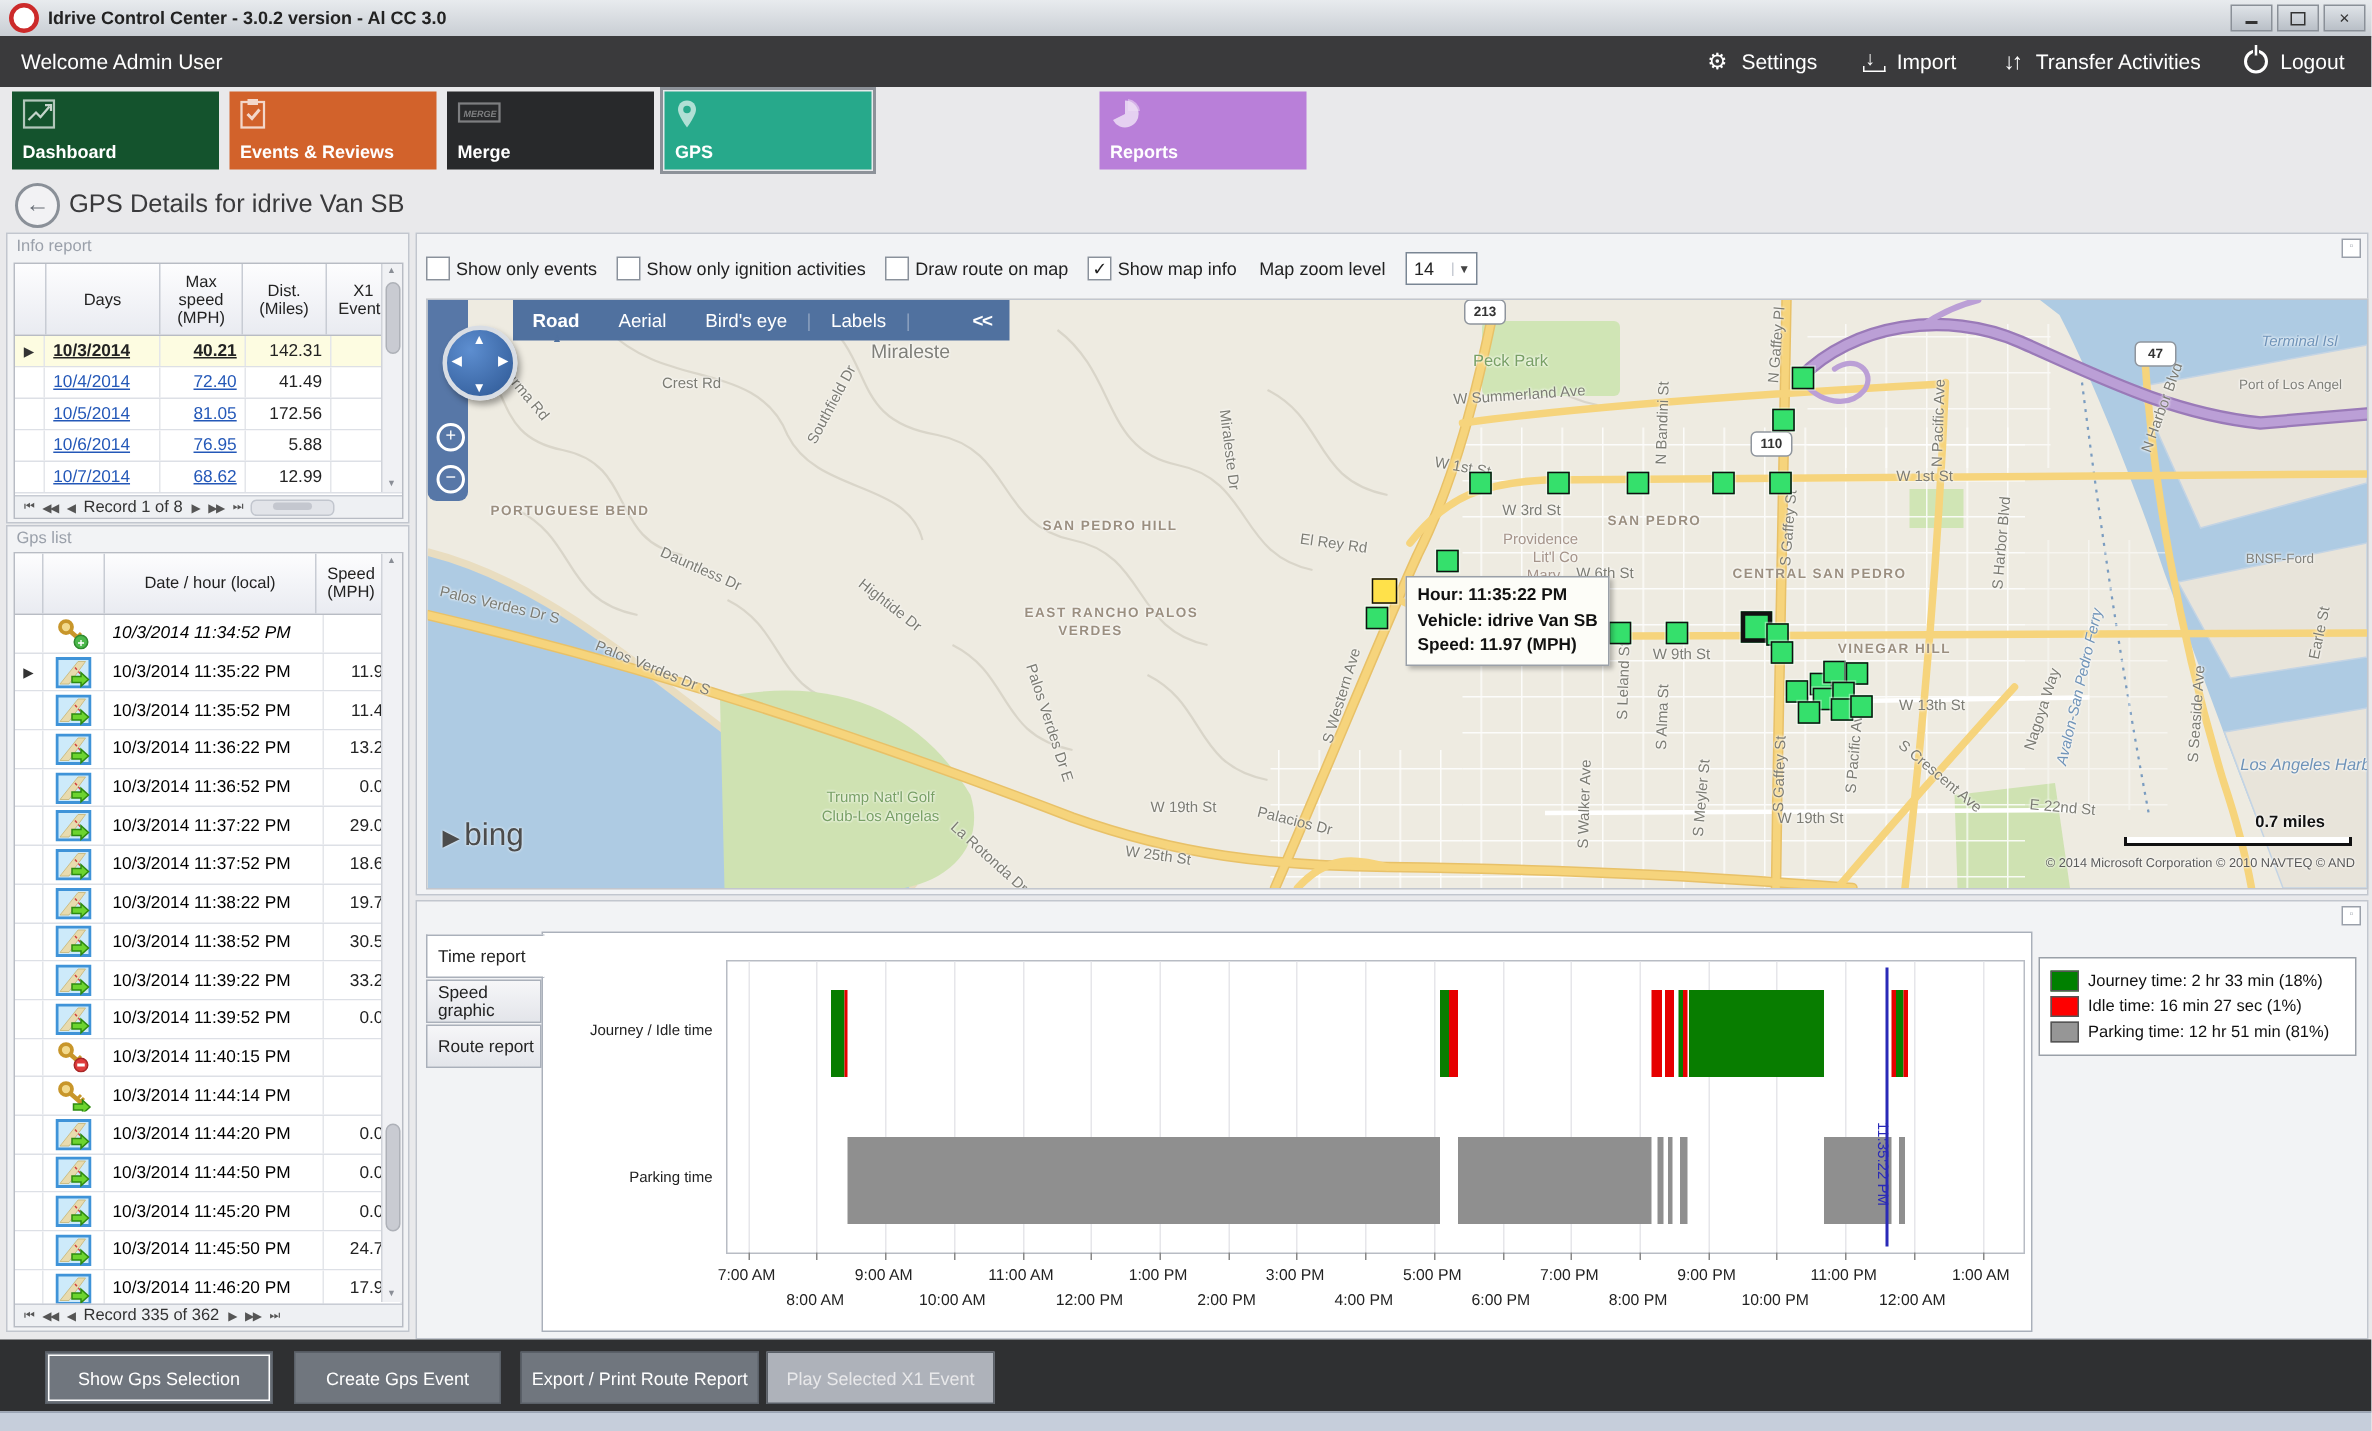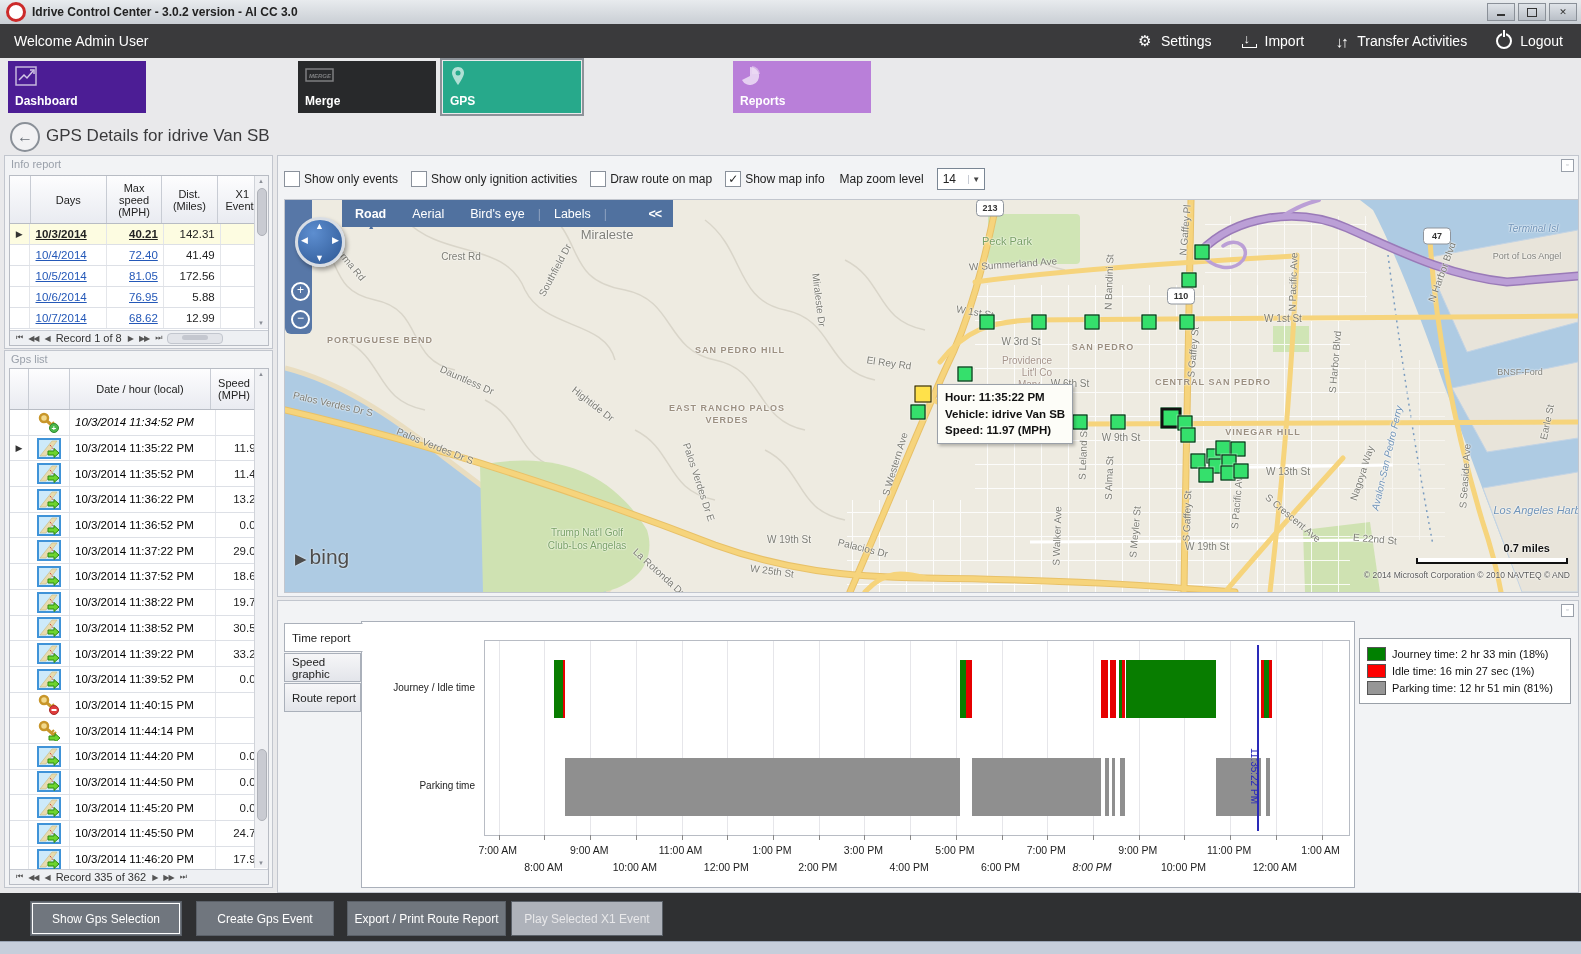--- a/index.html
+++ b/index.html
@@ -180,27 +180,35 @@
       <div class="top-action">
         <span class="ticon">
           <span class="power-icon"></span>
         </span>
         <span>Logout</span>
       </div>
     </div>
 </div>
 
 <div id="navtiles" class="abs">
-    <div class="tile" style="left: 8px; background: #4c1d95;">
+    <div class="tile" style="left: 8px; background: #14532d;">
       <span class="tile-icon"><svg width="22" height="20">
           <rect x="1" y="1" width="20" height="18" fill="none" stroke="#fff" stroke-width="1.5" opacity=".9"></rect>
           <path d="M4,14 L9,9 L12,12 L18,5" stroke="#fff" stroke-width="1.5" fill="none"></path>
           <path d="M15,4 l4,0 l0,4" stroke="#fff" stroke-width="1.5" fill="none"></path>
         </svg></span>
       <span class="tile-label">Dashboard</span>
+    </div>
+    <div class="tile" style="left: 153px; background: rgb(210, 98, 43);">
+      <span class="tile-icon"><svg width="18" height="20">
+          <rect x="1" y="2" width="15" height="17" fill="none" stroke="#fff" stroke-width="1.5"></rect>
+          <rect x="5" y="0" width="7" height="4" fill="#fff"></rect>
+          <path d="M5,10 l3,3 l5,-6" stroke="#fff" stroke-width="2" fill="none"></path>
+        </svg></span>
+      <span class="tile-label">Events &amp; Reviews</span>
     </div>
     <div class="tile" style="left: 298px; background: rgb(40, 41, 43);">
       <span class="tile-icon"><svg width="30" height="18">
           <rect x="1" y="3" width="27" height="12" fill="none" stroke="#9a9b9d" stroke-width="1.5"></rect>
           <text x="4" y="12" font-size="6" fill="#9a9b9d" font-style="italic" font-weight="bold">MERGE</text>
         </svg></span>
       <span class="tile-label">Merge</span>
     </div>
     <div class="tile selected" style="left: 443px; background: rgb(39, 169, 139);">
       <span class="tile-icon"><svg width="16" height="20">
@@ -713,21 +721,21 @@
         <span class="map-label lbl-place" style="left: 322px; top: 34px; font-size: 13px;">Miraleste</span>
         <span class="map-label " style="left: 176px; top: 56px; font-size: 10px;">Crest Rd</span>
         <span class="map-label " style="left: 534px; top: 100px; font-size: 10px; transform: translate(-50%, -50%) rotate(83deg);">Miraleste Dr</span>
         <span class="map-label " style="left: 64px; top: 62px; font-size: 10px; transform: translate(-50%, -50%) rotate(50deg);">Burma Rd</span>
         <span class="map-label " style="left: 270px; top: 70px; font-size: 10px; transform: translate(-50%, -50%) rotate(-62deg);">Southfield Dr</span>
         <span class="map-label lbl-area" style="left: 95px; top: 140px; font-size: 9px;">PORTUGUESE BEND</span>
         <span class="map-label " style="left: 48px; top: 204px; font-size: 10px; transform: translate(-50%, -50%) rotate(13deg);">Palos Verdes Dr S</span>
         <span class="map-label " style="left: 150px; top: 246px; font-size: 10px; transform: translate(-50%, -50%) rotate(22deg);">Palos Verdes Dr S</span>
         <span class="map-label " style="left: 182px; top: 180px; font-size: 10px; transform: translate(-50%, -50%) rotate(24deg);">Dauntless Dr</span>
         <span class="map-label " style="left: 308px; top: 204px; font-size: 10px; transform: translate(-50%, -50%) rotate(38deg);">Hightide Dr</span>
-        <span class="map-label lbl-area" style="left: 442px; top: 208px; font-size: 9px;">EAST RANCHO PALOS</span>
+        <span class="map-label lbl-area" style="left: 456px; top: 208px; font-size: 9px;">EAST RANCHO PALOS</span>
         <span class="map-label lbl-area" style="left: 442px; top: 220px; font-size: 9px;">VERDES</span>
         <span class="map-label lbl-area" style="left: 455px; top: 150px; font-size: 9px;">SAN PEDRO HILL</span>
         <span class="map-label " style="left: 414px; top: 282px; font-size: 10px; transform: translate(-50%, -50%) rotate(72deg);">Palos Verdes Dr E</span>
         <span class="map-label lbl-park" style="left: 302px; top: 332px; font-size: 10px;">Trump Nat'l Golf</span>
         <span class="map-label lbl-park" style="left: 302px; top: 345px; font-size: 10px;">Club-Los Angelas</span>
         <span class="map-label " style="left: 374px; top: 372px; font-size: 10px; transform: translate(-50%, -50%) rotate(42deg);">La Rotonda Dr</span>
         <span class="map-label " style="left: 487px; top: 371px; font-size: 10px; transform: translate(-50%, -50%) rotate(8deg);">W 25th St</span>
         <span class="map-label " style="left: 578px; top: 348px; font-size: 10px; transform: translate(-50%, -50%) rotate(14deg);">Palacios Dr</span>
         <span class="map-label " style="left: 604px; top: 163px; font-size: 10px; transform: translate(-50%, -50%) rotate(8deg);">El Rey Rd</span>
         <span class="map-label " style="left: 610px; top: 264px; font-size: 10px; transform: translate(-50%, -50%) rotate(-73deg);">S Western Ave</span>
@@ -889,21 +897,21 @@
         <div class="axis-label" style="left: 272.857px; top: 239px;">10:00 AM</div>
         <div class="axis-label" style="left: 318.571px; top: 222px;">11:00 AM</div>
         <div class="axis-label" style="left: 364.286px; top: 239px;">12:00 PM</div>
         <div class="axis-label" style="left: 410px; top: 222px;">1:00 PM</div>
         <div class="axis-label" style="left: 455.714px; top: 239px;">2:00 PM</div>
         <div class="axis-label" style="left: 501.429px; top: 222px;">3:00 PM</div>
         <div class="axis-label" style="left: 547.143px; top: 239px;">4:00 PM</div>
         <div class="axis-label" style="left: 592.857px; top: 222px;">5:00 PM</div>
         <div class="axis-label" style="left: 638.571px; top: 239px;">6:00 PM</div>
         <div class="axis-label" style="left: 684.286px; top: 222px;">7:00 PM</div>
-        <div class="axis-label" style="left: 730px; top: 239px; font-style: italic;">8:00 PM</div>
+        <div class="axis-label" style="left: 730px; top: 239px;">8:00 PM</div>
         <div class="axis-label" style="left: 775.714px; top: 222px;">9:00 PM</div>
         <div class="axis-label" style="left: 821.429px; top: 239px;">10:00 PM</div>
         <div class="axis-label" style="left: 867.143px; top: 222px;">11:00 PM</div>
         <div class="axis-label" style="left: 912.857px; top: 239px;">12:00 AM</div>
         <div class="axis-label" style="left: 958.571px; top: 222px;">1:00 AM</div>
       </div>
   </div>
   <div id="legend">
       <div class="legend-row">
         <span class="legend-swatch" style="background: rgb(0, 128, 0);"></span>

